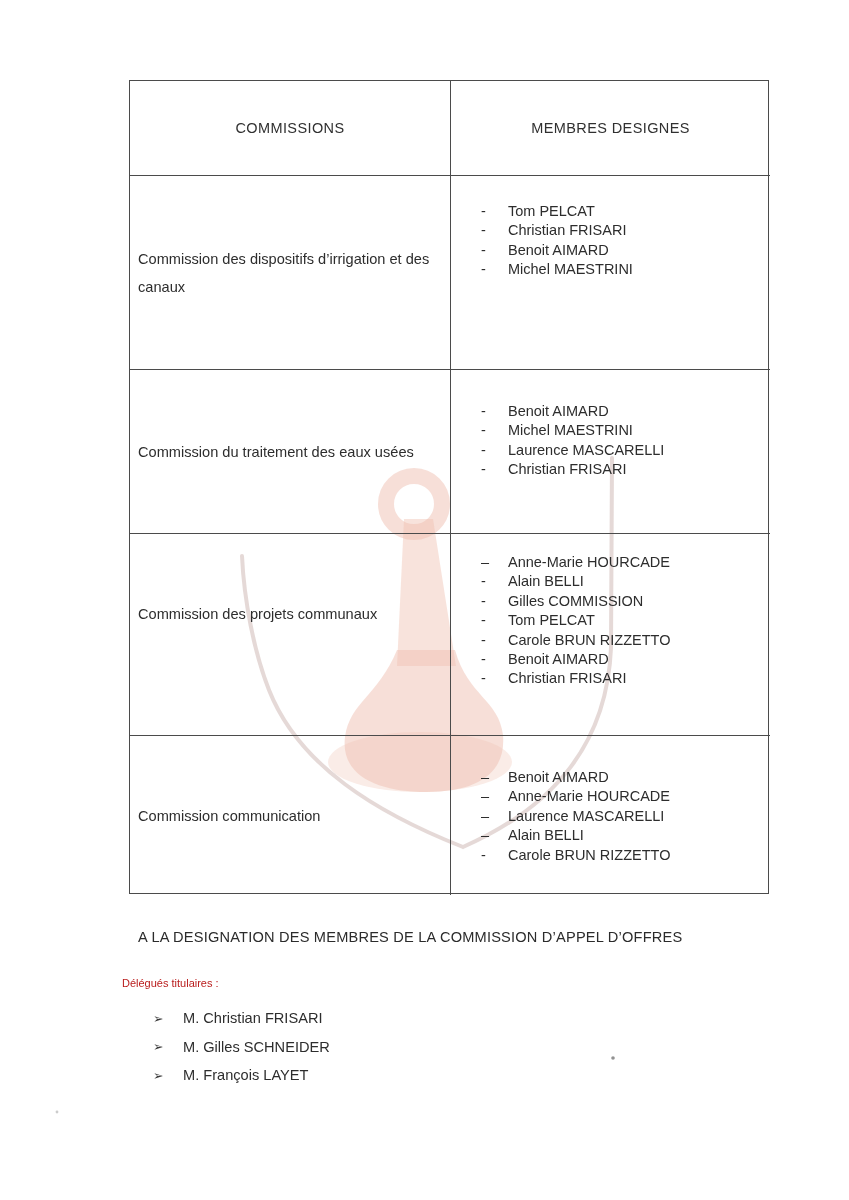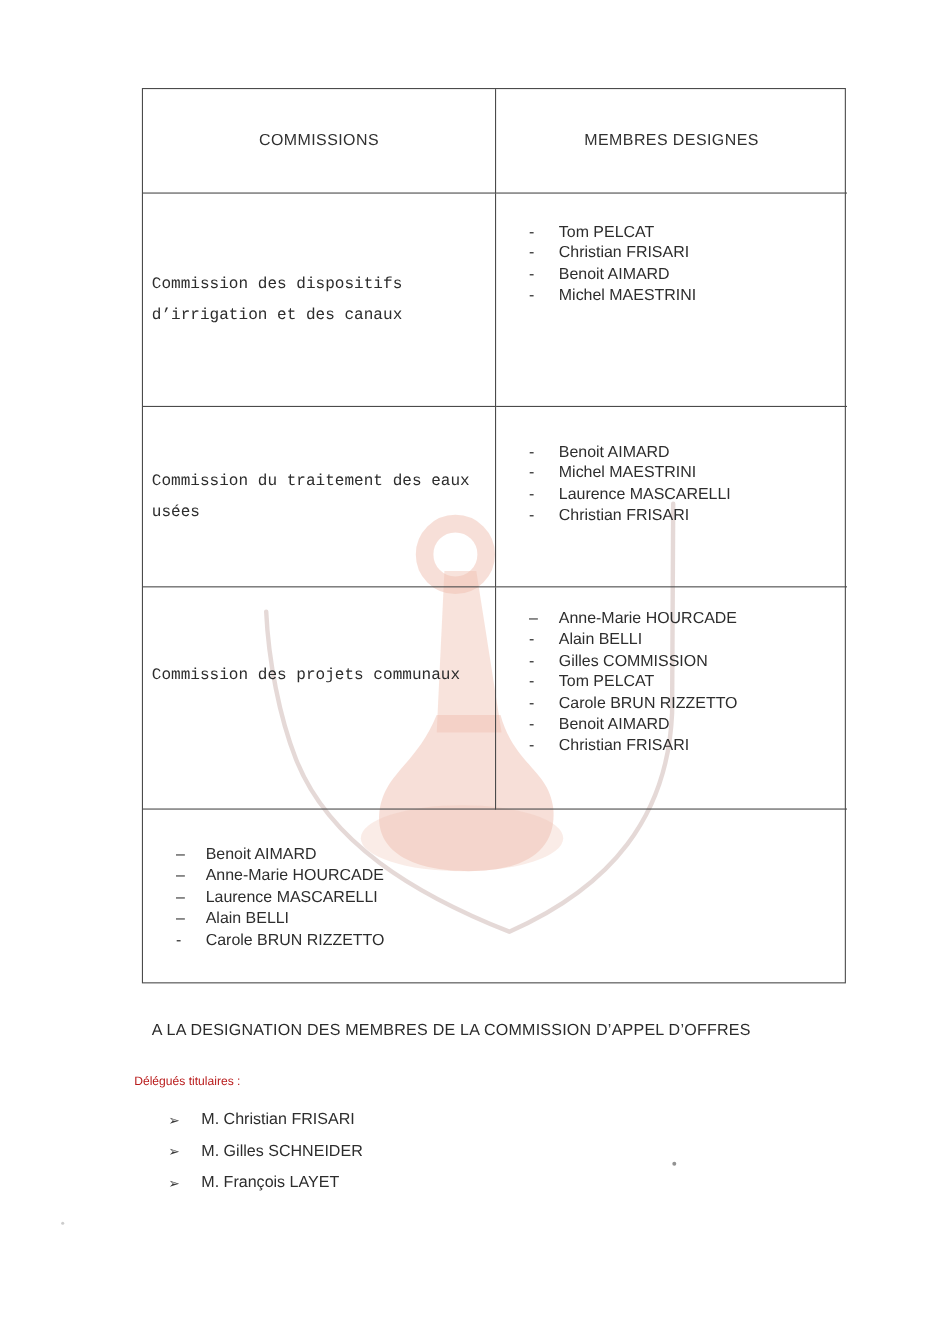--- a/index.html
+++ b/index.html
@@ -28,21 +28,21 @@
   .rb{border-bottom:1.5px solid #4b4b4b;}
   .hcell{
     display:flex;align-items:center;justify-content:center;
     font-size:14.5px;letter-spacing:0.4px;color:#303030;
   }
   .lcell{
     display:flex;align-items:center;
     padding:0 20px 0 8px;
     font-size:14.6px;line-height:28px;color:#2d2d2d;
   }
-  .lcell .lab{display:block;font-family:Liberation Mono, monospace;}
+  .lcell .lab{display:block;}
   .lab-r3{position:relative;top:-21px;}
   .members{
     list-style:none;margin:0;padding:0 0 0 30px;
   }
   .members li{display:flex;line-height:19.4px;font-size:14.5px;color:#2d2d2d;}
   .pt-r1{padding-top:26px;}
   .pt-r2{padding-top:32px;}
   .pt-r3{padding-top:19px;}
   .pt-r4{padding-top:32px;}
   .members .f-dash{width:27px;flex:none;}
@@ -164,20 +164,23 @@
             <span class="f-dash">-</span>
             <span class="f-name">Benoit AIMARD</span>
           </li>
           <li>
             <span class="f-dash">-</span>
             <span class="f-name">Christian FRISARI</span>
           </li>
         </ul>
     </div>
 
+    <div class="cell col1 lcell">
+      <span class="lab">Commission communication</span>
+    </div>
     <div class="cell">
       <ul class="members pt-r4">
           <li>
             <span class="f-dash">–</span>
             <span class="f-name">Benoit AIMARD</span>
           </li>
           <li>
             <span class="f-dash">–</span>
             <span class="f-name">Anne-Marie HOURCADE</span>
           </li>

